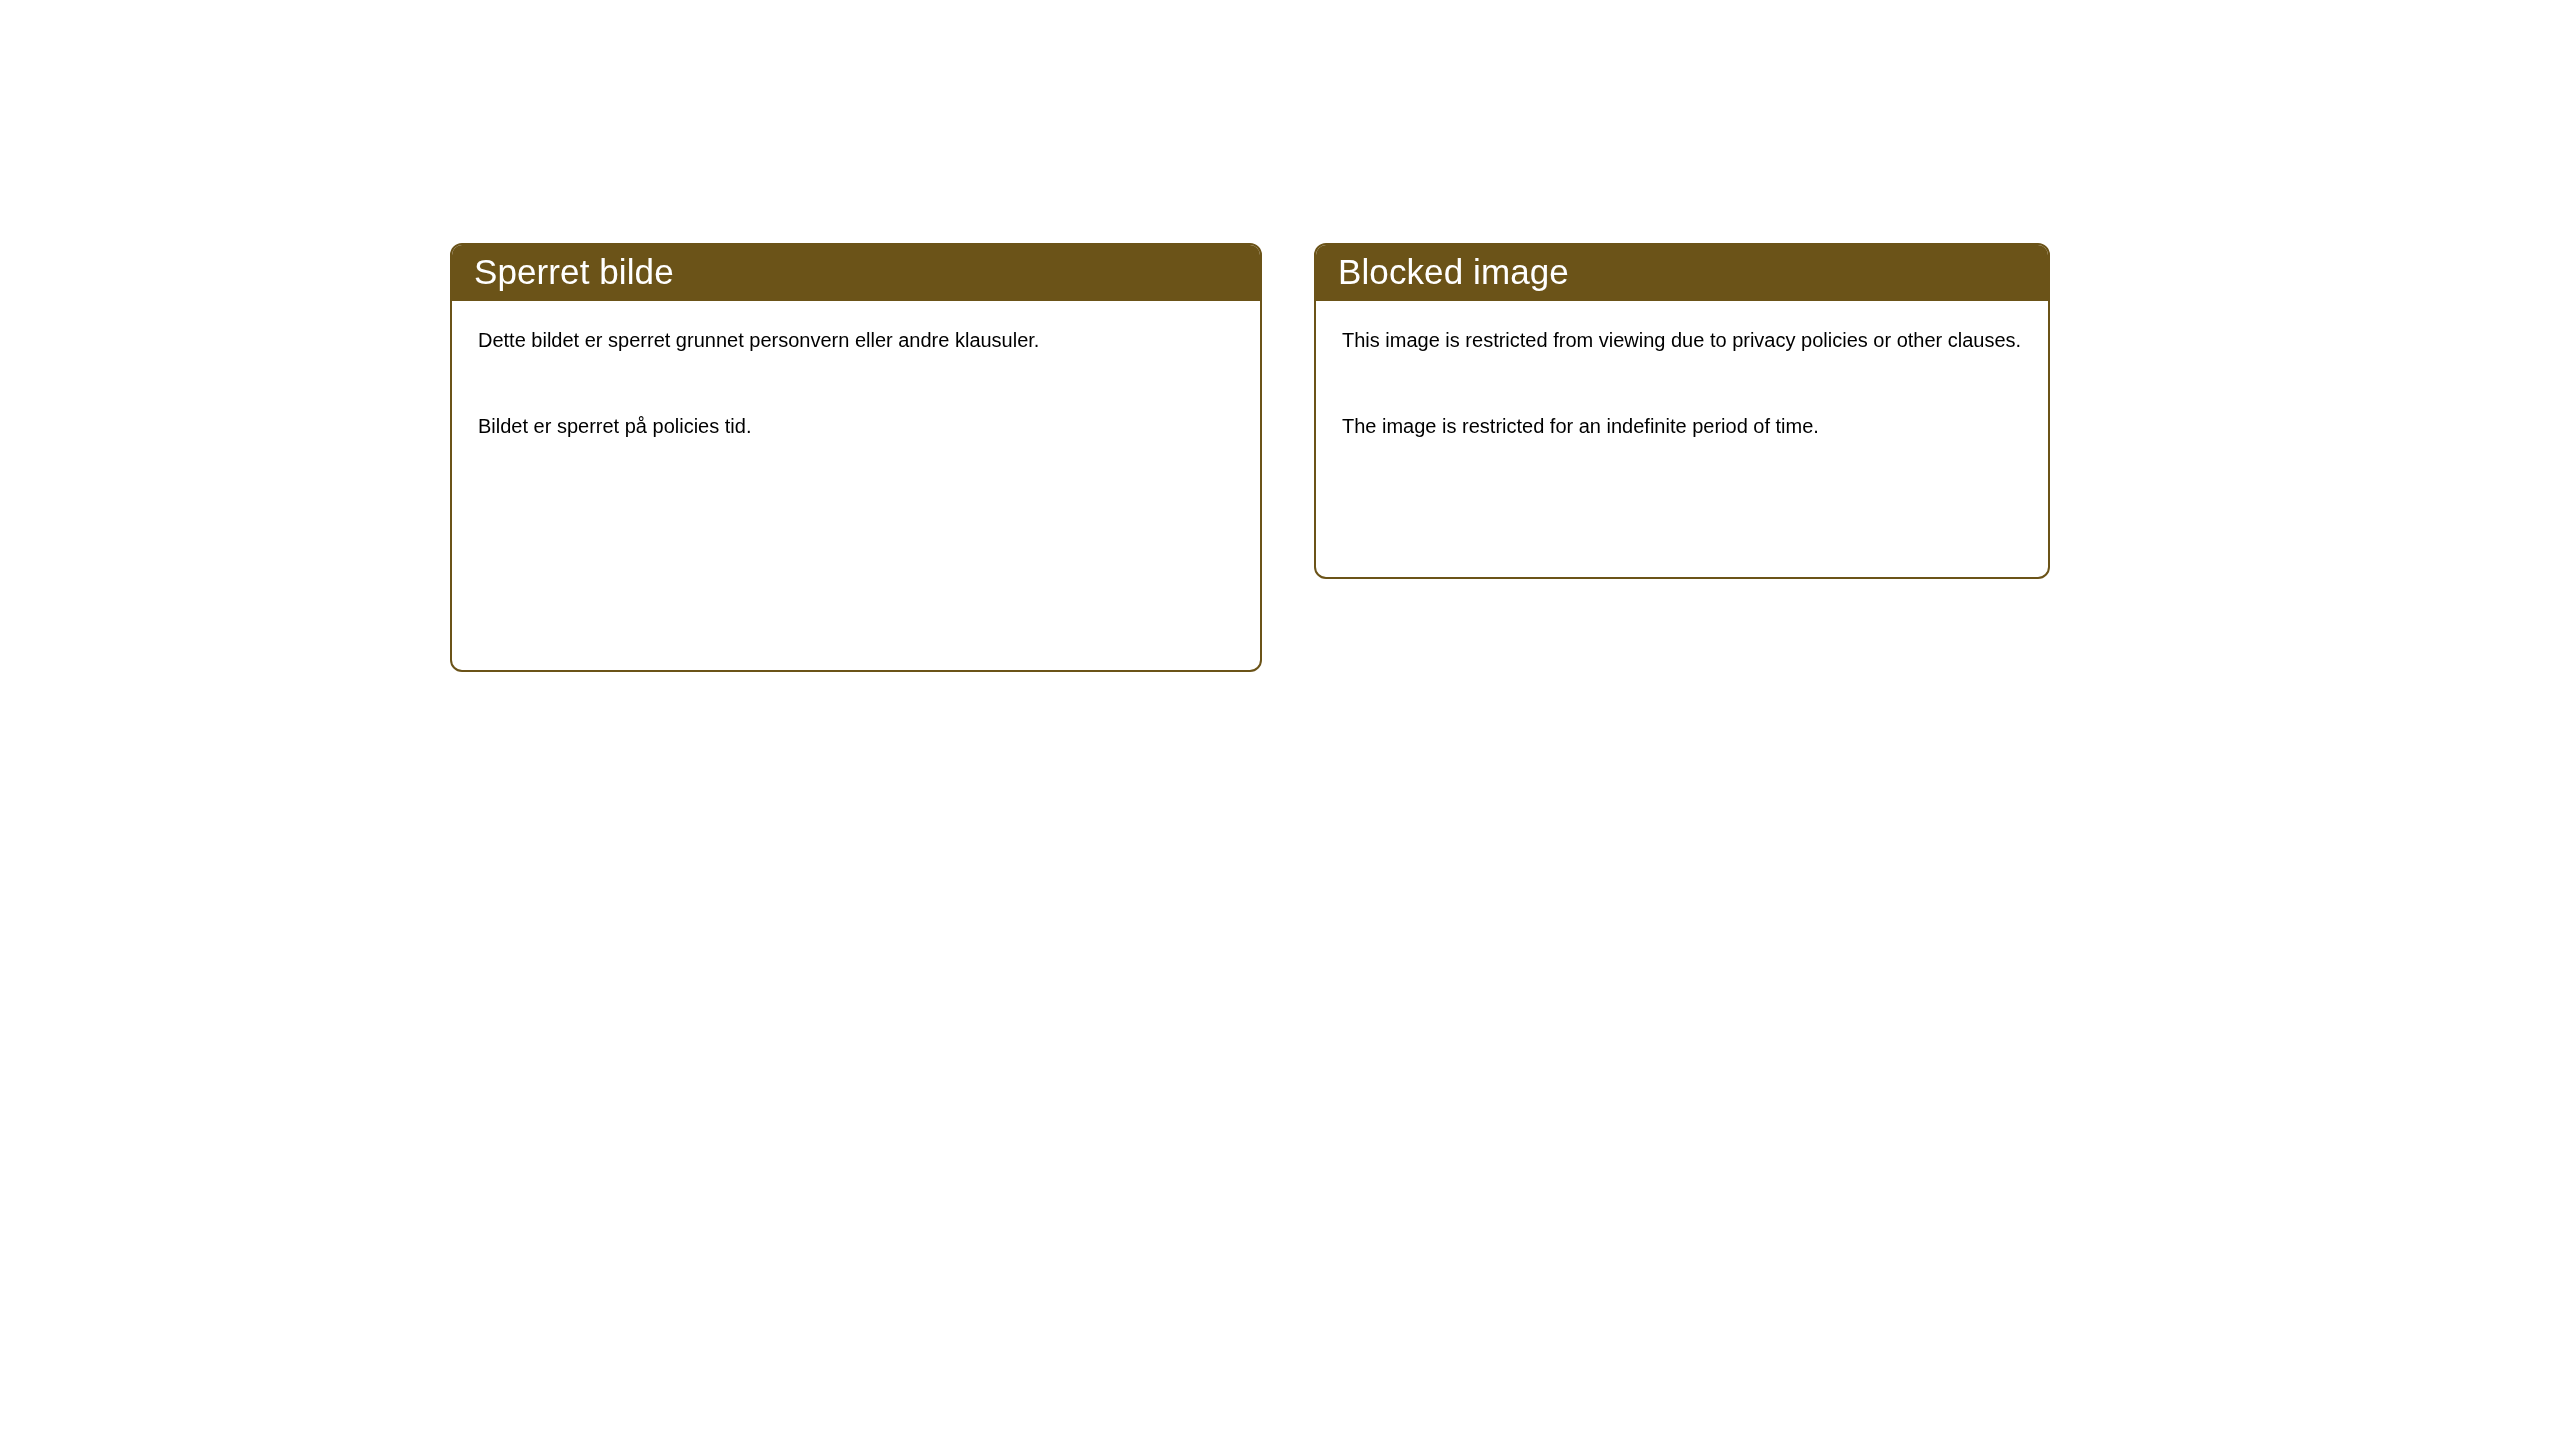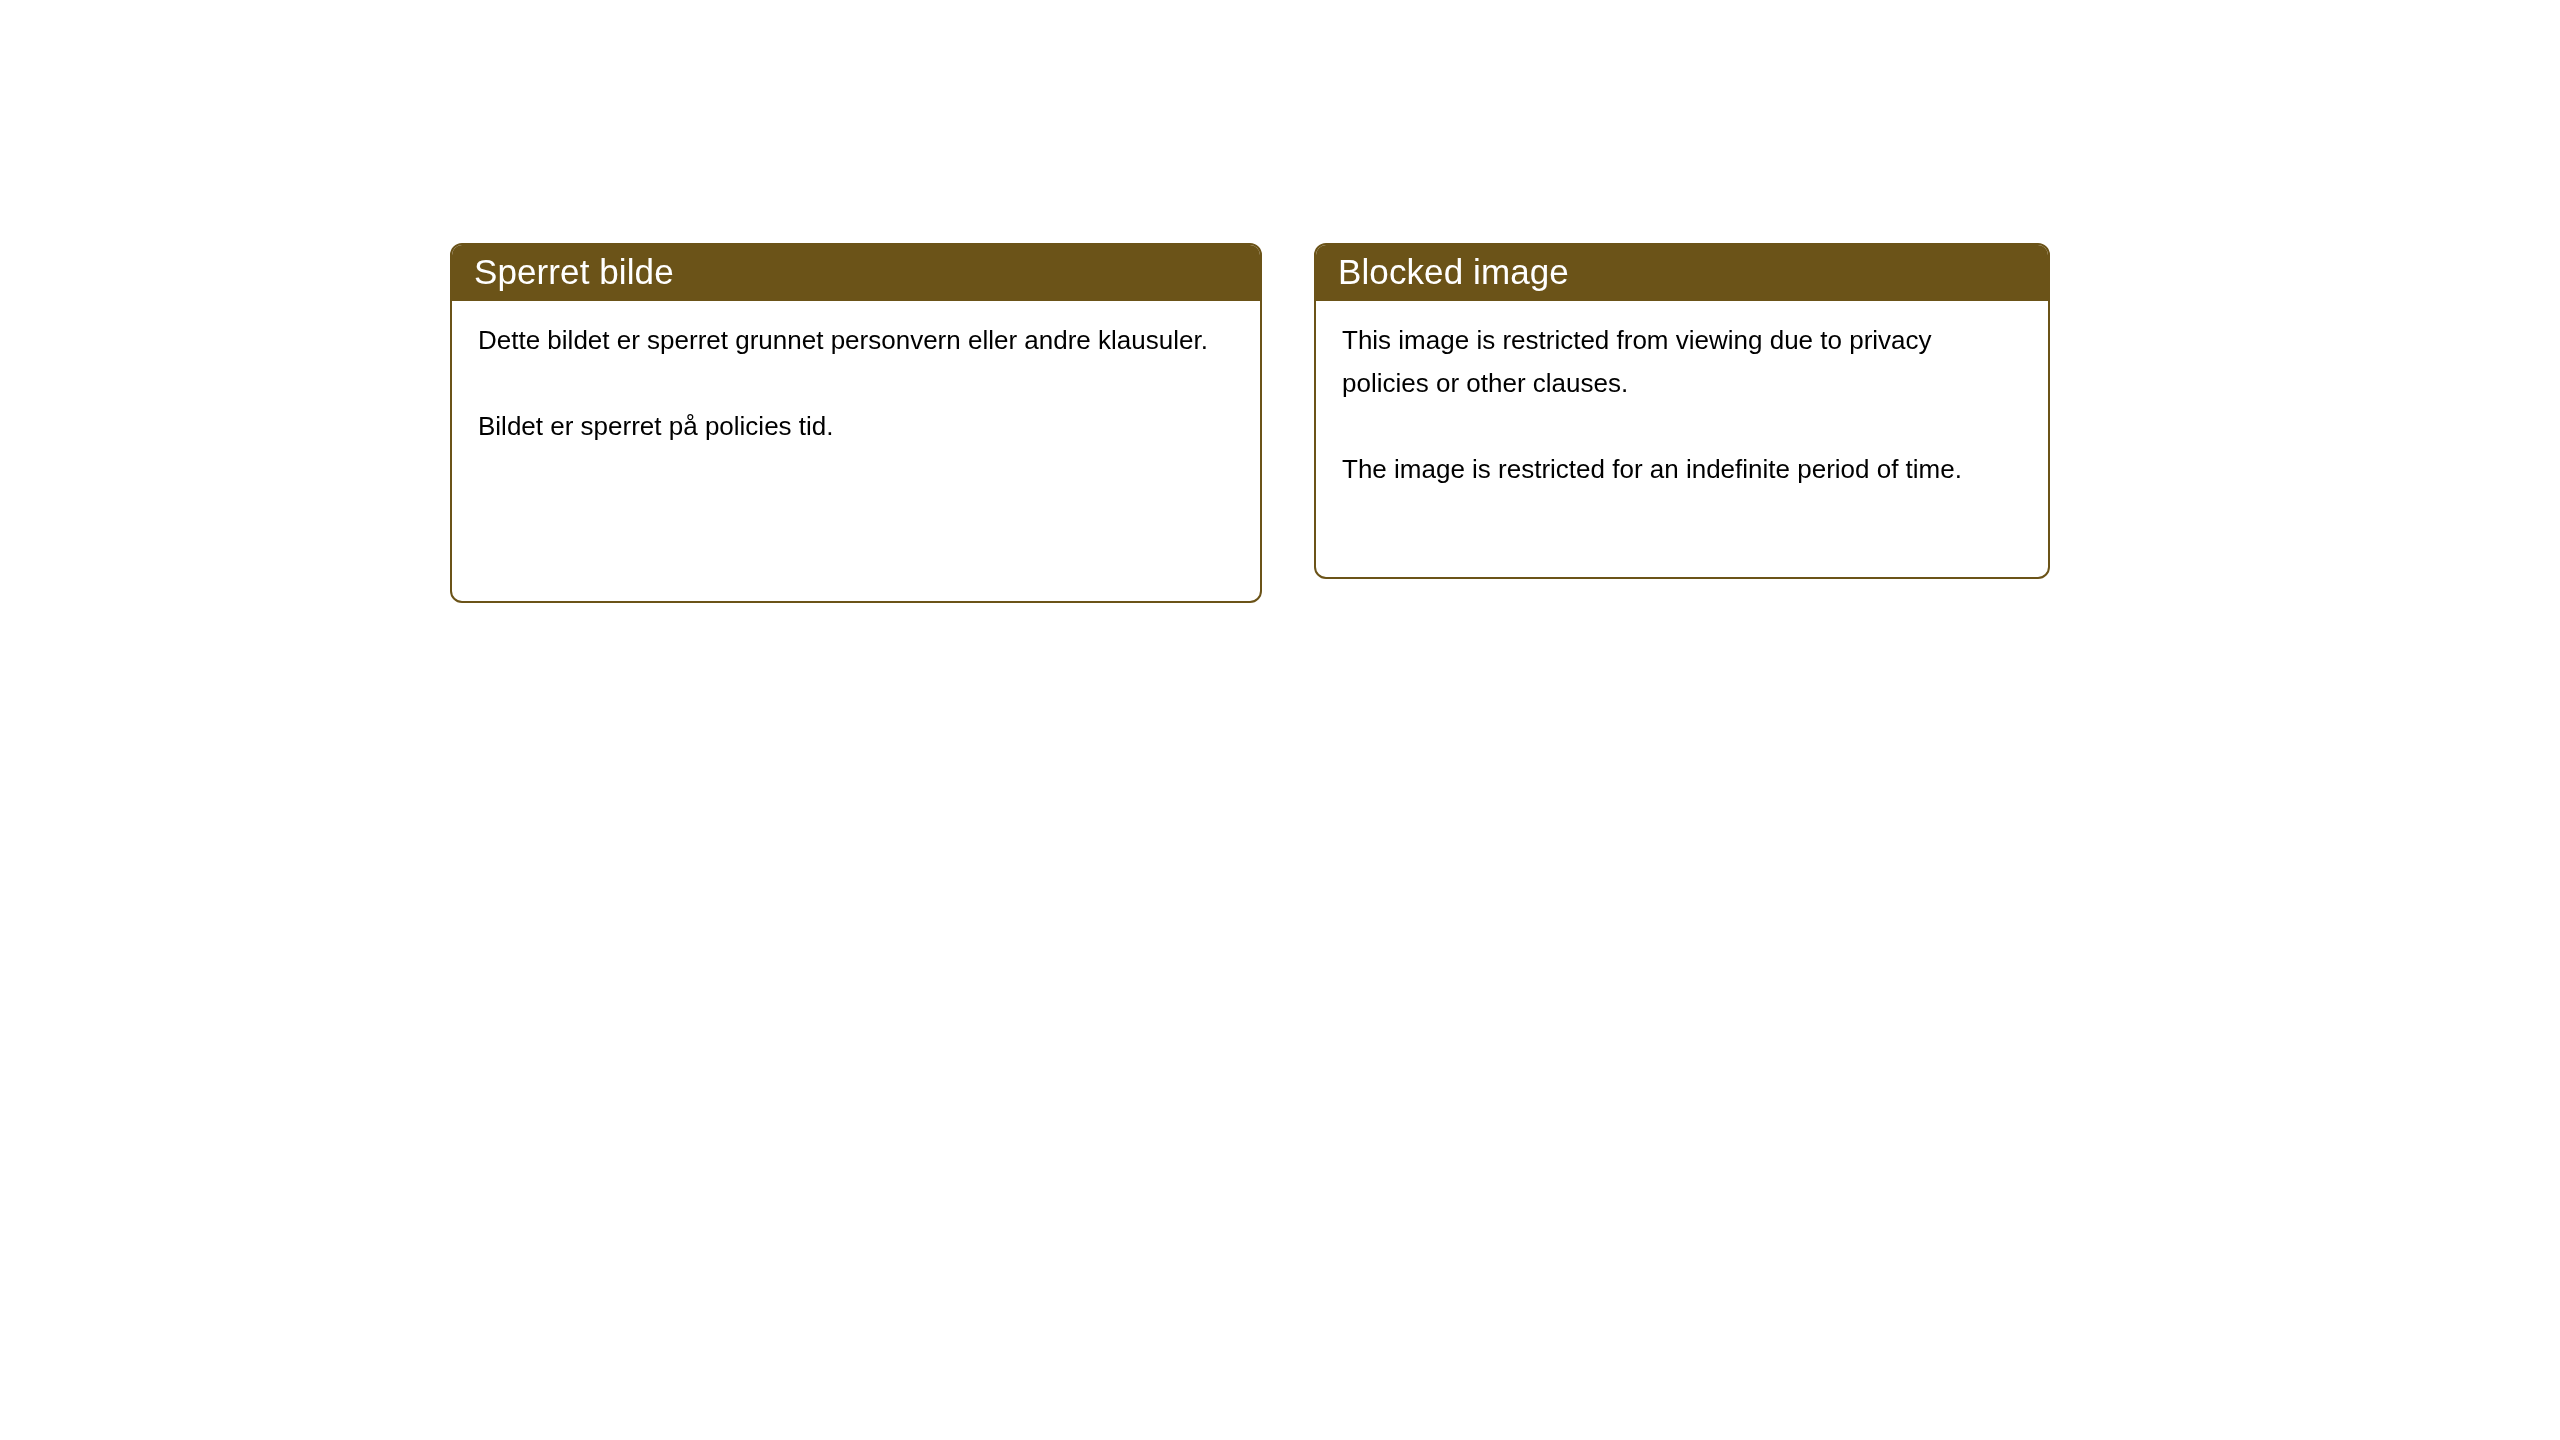--- a/index.html
+++ b/index.html
@@ -25,21 +25,21 @@
     box-sizing: border-box;
     background: #ffffff;
     border: 2px solid #6b5318;
     border-radius: 12px;
     overflow: hidden;
   }
   .card-no {
     left: 450px;
     top: 243px;
     width: 812px;
-    height: 360px;
+    height: 429px;
   }
   .card-en {
     left: 1314px;
     top: 243px;
     width: 736px;
     height: 336px;
   }
   .card-header {
     box-sizing: border-box;
     height: 58px;
@@ -58,21 +58,21 @@
     line-height: 40px;
     letter-spacing: 0.1px;
     white-space: nowrap;
   }
   .card-body {
     box-sizing: border-box;
     padding: 18px 26px 0 26px;
   }
   .card-para {
     color: #000000;
-    font-size: 26px;
+    font-size: 20px;
     font-weight: 400;
     line-height: 43px;
     margin: 0;
   }
   .card-para + .card-para {
     margin-top: 43px;
   }
 </style>
 </head>
 <body>

